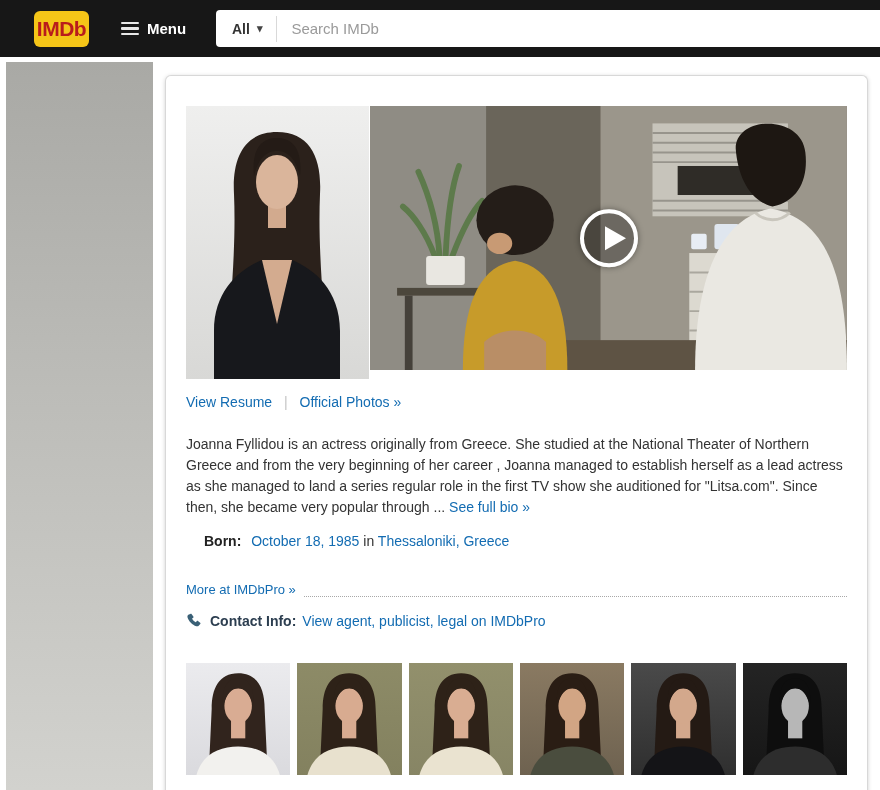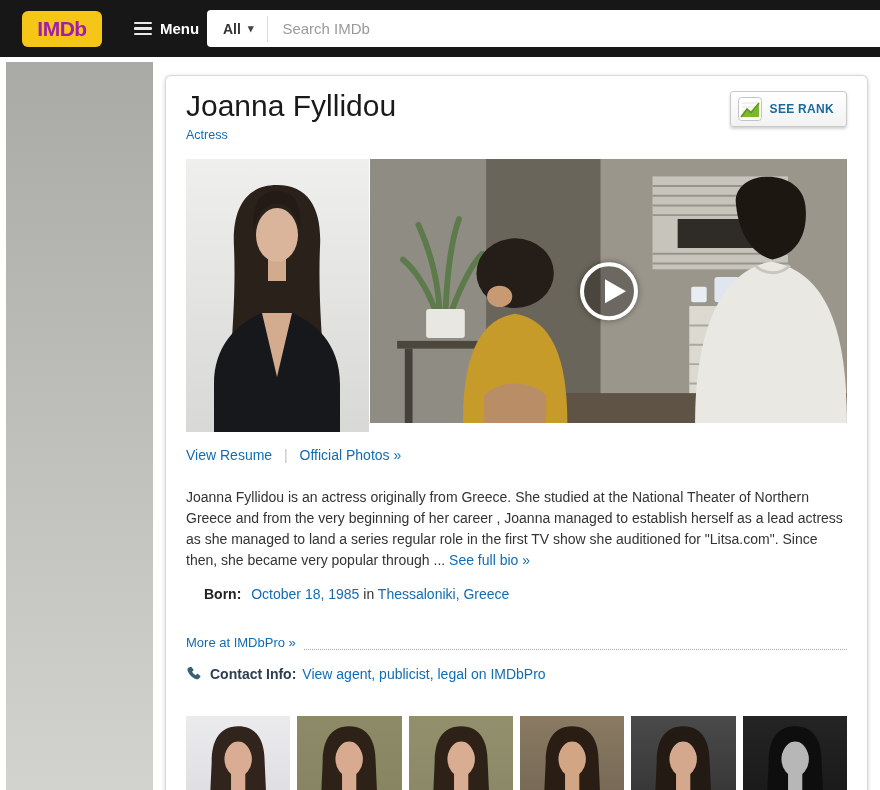--- a/index.html
+++ b/index.html
@@ -2,30 +2,30 @@
 <html><head>
 <meta charset="utf-8">
 <style>
   * { margin:0; padding:0; box-sizing:border-box; }
   html,body { width:880px; height:790px; overflow:hidden; background:#fff;
               font-family:"Liberation Sans", sans-serif; }
 
   
   .navbar { position:relative; width:880px; height:57px; background:#171717;
             display:flex; align-items:center; }
-  .imdb-logo { margin-left:22px; width:80px; height:36px; background:#F5C518;
+  .imdb-logo { margin-left:34px; width:55px; height:36px; background:#F5C518;
                border-radius:6px; display:flex; align-items:center; justify-content:center;
-               font-weight:bold; font-size:21px; letter-spacing:-0.5px; color:#a21caf;
+               font-weight:bold; font-size:21px; letter-spacing:-0.5px; color:#b91c1c;
                cursor:pointer; flex:0 0 auto; }
   .menu-btn { display:flex; align-items:center; gap:8px; margin-left:32px; cursor:pointer;
               color:#fff; font-weight:bold; font-size:15px; flex:0 0 auto; }
   .hamburger { display:inline-block; }
   .hamburger i { display:block; width:18px; height:2.5px; background:#e8e8e8;
                  border-radius:1px; margin:3px 0; }
-  .searchbar { position:absolute; left:207px; right:0; top:10px; height:37px;
+  .searchbar { position:absolute; left:216px; right:0; top:10px; height:37px;
                background:#fff; border-radius:4px 0 0 4px; display:flex; align-items:center;justify-content:space-between; }
   .search-cat { display:flex; align-items:center; gap:7px; padding:0 14px 0 16px;
                 font-size:14px; font-weight:bold; color:#333; cursor:pointer; height:100%; }
   .search-cat .caret { font-size:11px; color:#444; }
   .search-sep { width:1px; height:26px; background:#d9d9d9; }
   .search-input { flex:1; border:none; outline:none; height:100%; padding:0 14px;
                   font-size:15px; color:#333; font-family:"Liberation Sans",sans-serif; }
   .search-input::placeholder { color:#9a9a9a; }
 
   
@@ -115,37 +115,20 @@
     <div class="search-sep"></div>
     <input class="search-input" type="text" placeholder="Search IMDb" style="">
   </div>
 </div>
 
 <div class="page">
   <div class="left-gutter"></div>
 
   <div class="card">
 
-    <div class="card-header">
-      <div>
-        <h1 class="page-title">Joanna Fyllidou</h1>
-        <div class="job-title">Actress</div>
-      </div>
-      <button class="see-rank">
-        <span class="rank-icon">
-          <svg viewBox="0 0 24 24">
-            <rect x="0.5" y="0.5" width="23" height="23" rx="3" fill="#ffffff" stroke="#c3c3c3"></rect>
-            <path d="M4 6 H20 M4 10 H20 M4 14 H20" stroke="#e2e2e2" stroke-width="1"></path>
-            <path d="M3,20 L9,12 L13,15.5 L21,6 L21,20 Z" fill="#7cb82f"></path>
-            <path d="M3,20 L9,12 L13,15.5 L21,6" fill="none" stroke="#5d9a14" stroke-width="1.6"></path>
-          </svg>
-        </span>
-        <span class="lbl">SEE RANK</span>
-      </button>
-    </div>
 
     <div class="media">
       <div class="headshot">
         <svg viewBox="0 0 183 273" preserveAspectRatio="none">
           <defs>
             <linearGradient id="hsbg" x1="0" y1="0" x2="0" y2="1">
               <stop offset="0" stop-color="#efefee"></stop>
                 <stop offset="1" stop-color="#d8d8d6"></stop>
             </linearGradient>
           </defs>

